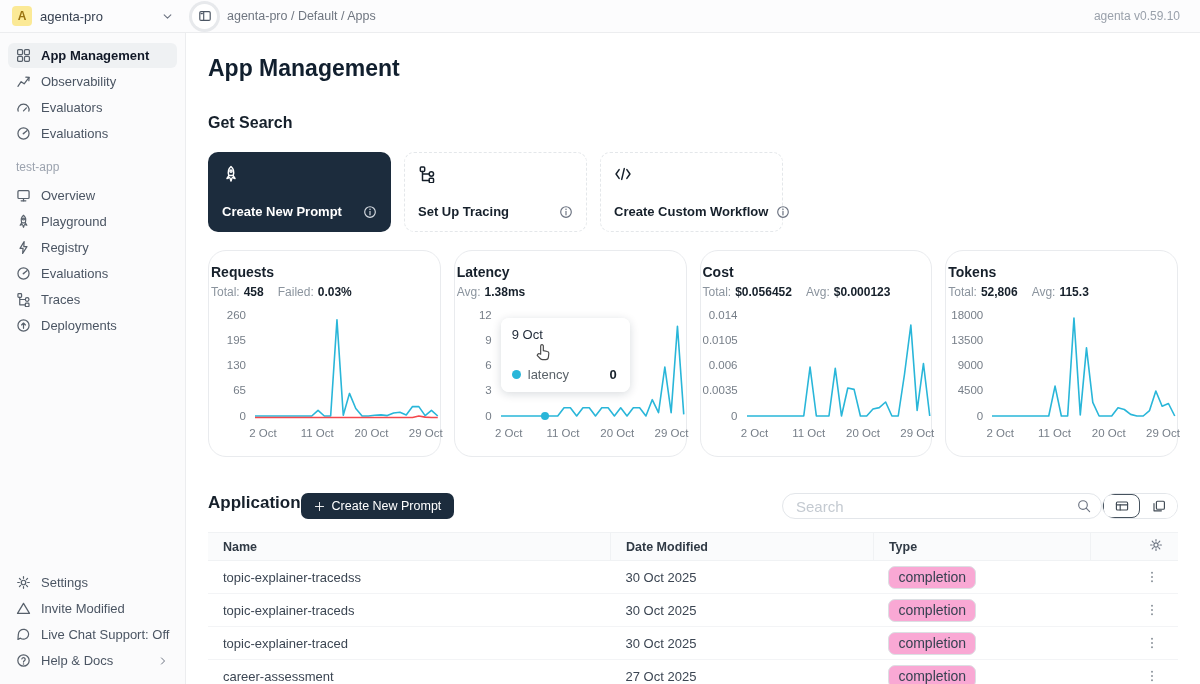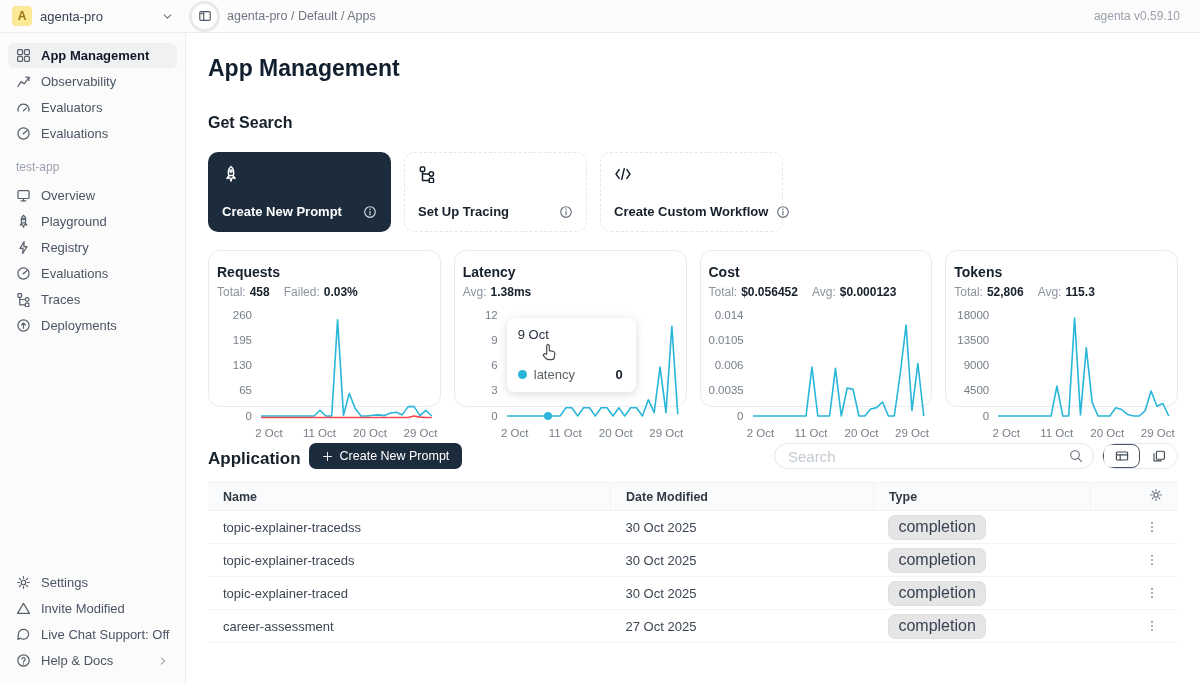--- a/index.html
+++ b/index.html
@@ -41,21 +41,21 @@
     display:flex; flex-direction:column; justify-content:space-between; cursor:pointer; background:#fff; color:#16202b; }
   .gs-card.dark { background:#1c2c3d; border-color:#1c2c3d; color:#fff; }
   .gs-icon { display:flex; color:inherit; }
   .gs-label-row { display:flex; align-items:center; justify-content:space-between; gap:8px; }
   .gs-label { font-size:13px; font-weight:600; white-space:nowrap; }
   .gs-info { display:flex; color:#6b7280; }
   .gs-card.dark .gs-info { color:#d6dce2; }
 
   
   .charts-row { display:flex; gap:13px; margin-bottom:36px; }
-  .chart-card { flex:1; height:157px; border:1px solid #e9ebee; border-radius:12px; padding:13px 8px 8px; background:#fff; }
+  .chart-card { flex:1; height:207px; border:1px solid #e9ebee; border-radius:18px; padding:13px 2px 8px; background:#fff; }
   .cc-title { font-size:14px; font-weight:700; color:#16202b; margin-bottom:5px; }
   .cc-stats { display:flex; gap:14px; font-size:12px; margin-bottom:11px; white-space:nowrap; }
   .cc-stats .lbl { color:#8b949e; margin-right:4px; }
   .cc-stats .val { color:#16202b; font-weight:700; }
   .cc-body { display:flex; height:112px; }
   .cc-ylab { width:44px; flex:0 0 44px; display:flex; flex-direction:column; justify-content:space-between;
     text-align:right; font-size:11.5px; color:#767e88; padding-right:9px; line-height:1; }
   .cc-plot { flex:1; position:relative; }
   .plot-svg { position:absolute; inset:0; width:100%; height:100%; overflow:visible; }
   .cc-xlab { position:relative; height:16px; margin-left:52px; margin-top:3px; font-size:11.5px; color:#767e88; }
@@ -64,21 +64,21 @@
   .tooltip { position:absolute; left:0; top:8px; width:129px; min-height:74px; background:rgba(255,255,255,.96);
     border-radius:8px; box-shadow:0 2px 10px rgba(15,30,50,.16); padding:9px 11px; z-index:3; }
   .tt-date { font-size:13px; color:#1f2937; }
   .tt-row { margin-top:25px; display:flex; align-items:center; gap:7px; font-size:13px; }
   .tt-dot { width:9px; height:9px; border-radius:50%; flex:0 0 9px; }
   .tt-series { color:#5a6269; }
   .tt-val { margin-left:auto; color:#16202b; font-weight:700; padding-right:2px; }
   .cursor { position:absolute; left:32px; top:32px; z-index:4; }
 
   
-  .app-header { display:flex; align-items:flex-end; gap:8px; margin-bottom:13px; }
+  .app-header { display:flex; align-items:flex-start; gap:0; margin-bottom:13px; }
   .app-header .section-h { margin-bottom:0; font-size:17px; }
   .create-btn { background:#1c2c3d; color:#fff; border:none; border-radius:7px; height:26px; padding:0 13px;
     font-size:12.5px; font-family:inherit; display:flex; align-items:center; gap:7px; cursor:pointer; }
   .flex-spacer { flex:1; }
   .search { width:320px; height:26px; border:1px solid #e3e6ea; border-radius:13px; background:#fff;
     display:flex; align-items:center; padding:0 10px 0 13px; }
   .search input { flex:1; border:none; outline:none; background:transparent; font-size:15px; font-family:inherit; color:#374151; }
   .search input::placeholder { color:#c4cad1; }
   .search-icn { color:#6b7280; display:flex; cursor:pointer; }
   .view-toggle { display:flex; height:26px; border:1px solid #e3e6ea; border-radius:14px; background:#fff; overflow:hidden; }
@@ -87,21 +87,21 @@
 
   
   table { width:100%; border-collapse:collapse; table-layout:fixed; }
   thead th { height:28px; background:#fafbfc; border-top:1px solid #f0f2f4; border-bottom:1px solid #f0f2f4;
     border-right:1px solid #f0f2f4; font-size:12.5px; font-weight:700; color:#303a45; text-align:left; padding:0 15px; }
   thead th:last-child { border-right:none; }
   tbody td { height:33px; border-bottom:1px solid #f3f4f6; font-size:13px; color:#3c4653; padding:0 15px;
     white-space:nowrap; overflow:hidden; }
   tbody tr { cursor:pointer; }
   .type-badge { display:inline-block; border:1px solid #dcdfe3; border-radius:7px; padding:2px 9px 3px;
-    font-size:16px; color:#374151; background:#e5e5e5; }
+    font-size:14px; color:#374151; background:#f9a8d4; }
   .th-gear, .td-dots { text-align:right; }
   .th-gear span, .row-menu { display:inline-flex; color:#6a7funcion28;}
   .th-gear span { color:#6a7280; }
   .row-menu { border:none; background:transparent; color:#8c939b; cursor:pointer; padding:2px 4px; }
 </style>
 </head>
 <body>
 
 <header class="topbar">
   <div class="tb-left">

